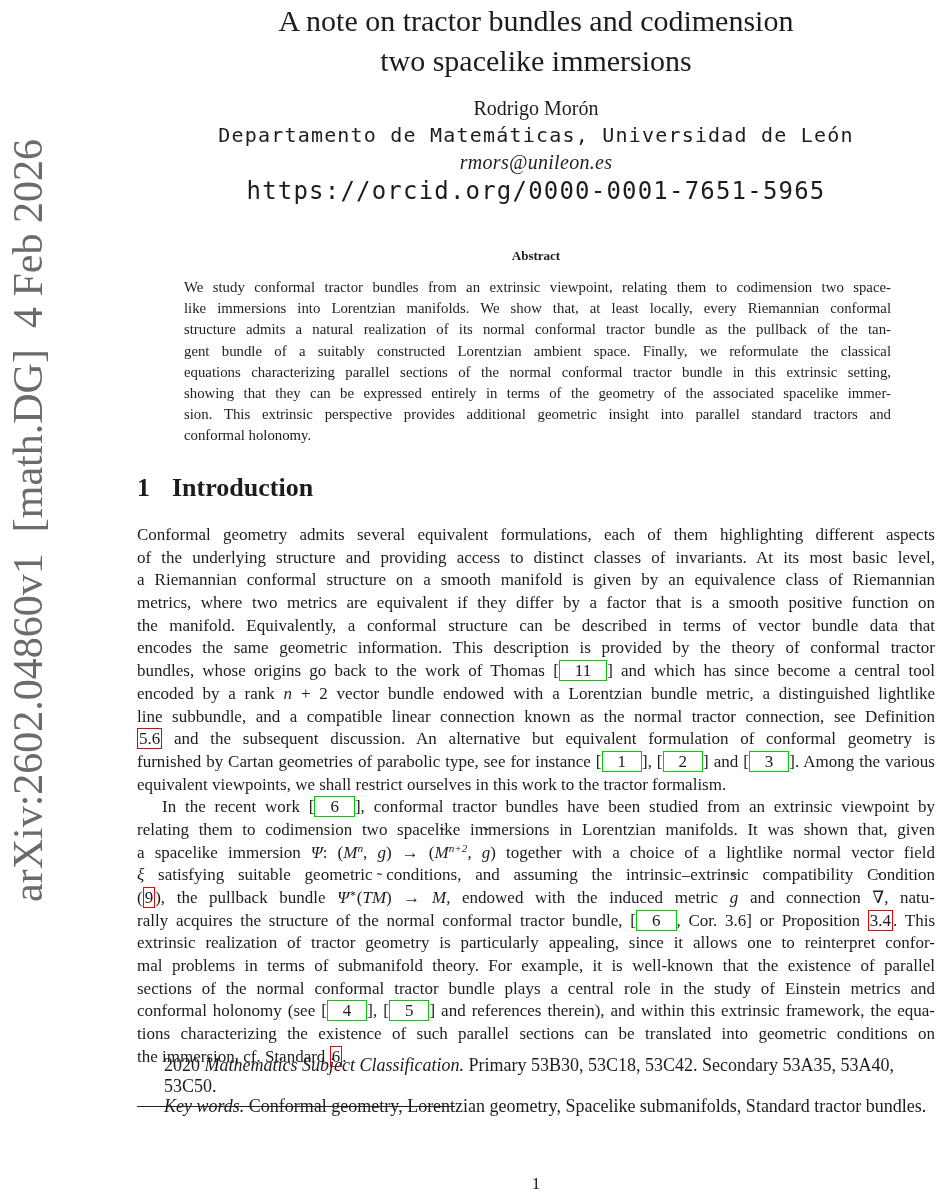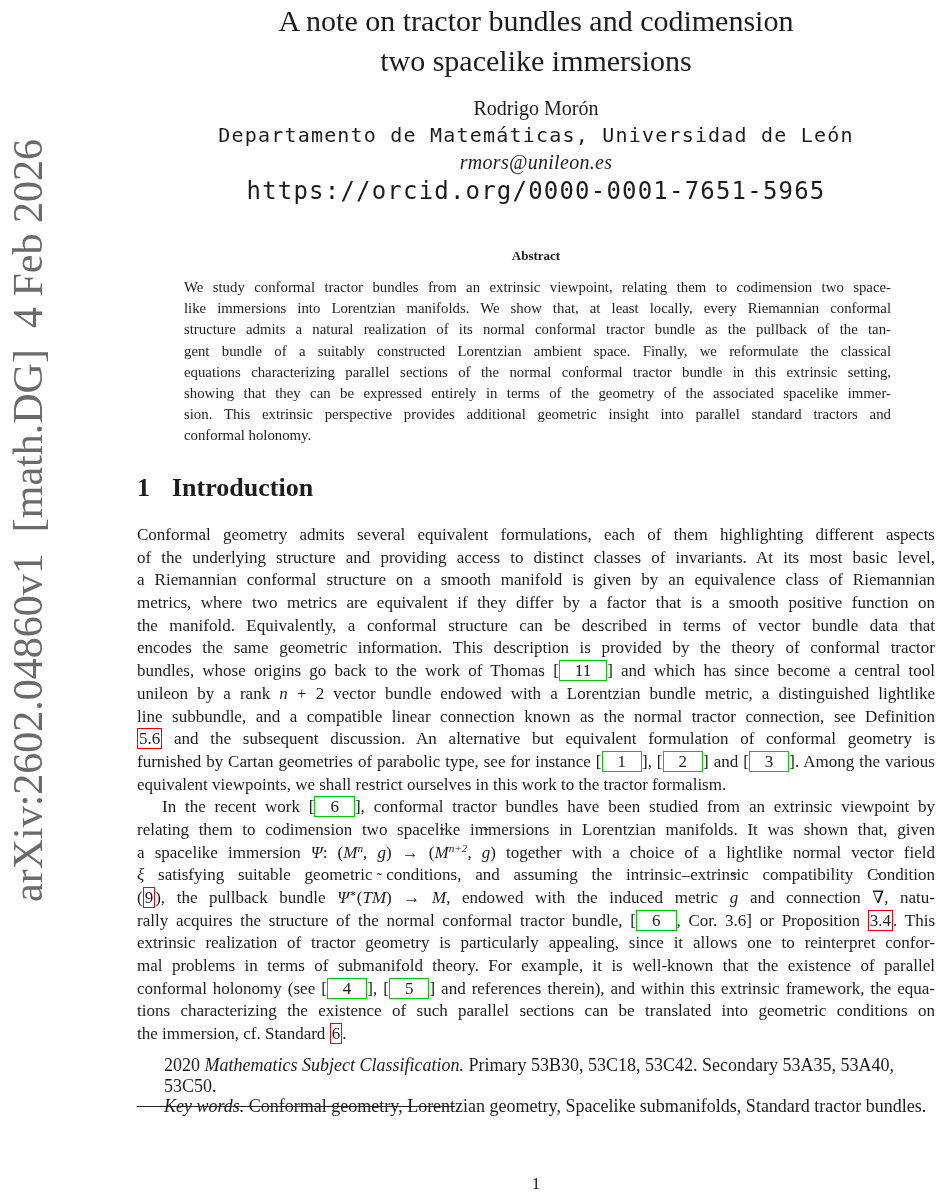--- a/index.html
+++ b/index.html
@@ -76,33 +76,34 @@
   </div>
 
   <div class="body-text" id="body-lines">
       <div class="tline"><span>Conformal geometry admits several equivalent formulations, each of them highlighting different aspects</span></div>
       <div class="tline"><span>of the underlying structure and providing access to distinct classes of invariants. At its most basic level,</span></div>
       <div class="tline"><span>a Riemannian conformal structure on a smooth manifold is given by an equivalence class of Riemannian</span></div>
       <div class="tline"><span>metrics, where two metrics are equivalent if they differ by a factor that is a smooth positive function on</span></div>
       <div class="tline"><span>the manifold. Equivalently, a conformal structure can be described in terms of vector bundle data that</span></div>
       <div class="tline"><span>encodes the same geometric information. This description is provided by the theory of conformal tractor</span></div>
       <div class="tline"><span class="seg-t">bundles, whose origins go back to the work of Thomas [</span><span class="seg-cite">11</span><span class="seg-t">] and which has since become a central tool</span></div>
-      <div class="tline"><span class="seg-t">unileon by a rank </span><span class="seg-i">n</span><span class="seg-t"> + 2 vector bundle endowed with a Lorentzian bundle metric, a distinguished lightlike</span></div>
+      <div class="tline"><span class="seg-t">encoded by a rank </span><span class="seg-i">n</span><span class="seg-t"> + 2 vector bundle endowed with a Lorentzian bundle metric, a distinguished lightlike</span></div>
       <div class="tline"><span>line subbundle, and a compatible linear connection known as the normal tractor connection, see Definition</span></div>
       <div class="tline"><span class="seg-ref">5.6</span><span class="seg-t"> and the subsequent discussion. An alternative but equivalent formulation of conformal geometry is</span></div>
       <div class="tline"><span class="seg-t">furnished by Cartan geometries of parabolic type, see for instance [</span><span class="seg-cite">1</span><span class="seg-t">], [</span><span class="seg-cite">2</span><span class="seg-t">] and [</span><span class="seg-cite">3</span><span class="seg-t">]. Among the various</span></div>
       <div class="tline lastline"><span>equivalent viewpoints, we shall restrict ourselves in this work to the tractor formalism.</span></div>
       <div class="tline indent"><span class="seg-t">In the recent work [</span><span class="seg-cite">6</span><span class="seg-t">], conformal tractor bundles have been studied from an extrinsic viewpoint by</span></div>
       <div class="tline"><span>relating them to codimension two spacelike immersions in Lorentzian manifolds. It was shown that, given</span></div>
       <div class="tline"><span class="seg-t">a spacelike immersion </span><span class="seg-i">Ψ</span><span class="seg-t">: (</span><span class="seg-i">M</span><span class="seg-isup">n</span><span class="seg-t">, </span><span class="seg-i">g</span><span class="seg-t">) → (</span><span class="tld"><span class="tt">˜</span><span>M</span></span><span class="seg-isup">n+2</span><span class="seg-t">, </span><span class="tld"><span class="tt">˜</span><span>g</span></span><span class="seg-t">) together with a choice of a lightlike normal vector field</span></div>
       <div class="tline"><span class="seg-i">ξ</span><span class="seg-t"> satisfying suitable geometric conditions, and assuming the intrinsic–extrinsic compatibility Condition</span></div>
       <div class="tline"><span class="seg-t">(</span><span class="seg-ref">9</span><span class="seg-t">), the pullback bundle </span><span class="seg-i">Ψ</span><span class="seg-sup">∗</span><span class="seg-t">(</span><span class="seg-i">T</span><span class="tld"><span class="tt">˜</span><span>M</span></span><span class="seg-t">) → </span><span class="seg-i">M</span><span class="seg-t">, endowed with the induced metric </span><span class="tld"><span class="tt">˜</span><span>g</span></span><span class="seg-t"> and connection </span><span class="tld"><span class="tt">˜</span><span>∇</span></span><span class="seg-t">, natu-</span></div>
       <div class="tline"><span class="seg-t">rally acquires the structure of the normal conformal tractor bundle, [</span><span class="seg-cite">6</span><span class="seg-t">, Cor. 3.6] or Proposition </span><span class="seg-ref">3.4</span><span class="seg-t">. This</span></div>
       <div class="tline"><span>extrinsic realization of tractor geometry is particularly appealing, since it allows one to reinterpret confor-</span></div>
       <div class="tline"><span>mal problems in terms of submanifold theory. For example, it is well-known that the existence of parallel</span></div>
+      <div class="tline"><span>sections of the normal conformal tractor bundle plays a central role in the study of Einstein metrics and</span></div>
       <div class="tline"><span class="seg-t">conformal holonomy (see [</span><span class="seg-cite">4</span><span class="seg-t">], [</span><span class="seg-cite">5</span><span class="seg-t">] and references therein), and within this extrinsic framework, the equa-</span></div>
       <div class="tline"><span>tions characterizing the existence of such parallel sections can be translated into geometric conditions on</span></div>
       <div class="tline lastline"><span class="seg-t">the immersion, cf. Standard </span><span class="seg-ref">6</span><span class="seg-t">.</span></div>
     </div>
 
   <div class="fnrule"></div>
   <div class="footnote" id="footnote-lines">
       <div class="fline"><span class="seg-t">2020 </span><span class="seg-i">Mathematics Subject Classification.</span><span class="seg-t"> Primary 53B30, 53C18, 53C42. Secondary 53A35, 53A40, 53C50.</span></div>
       <div class="fline"><span class="seg-i">Key words.</span><span class="seg-t">  Conformal geometry, Lorentzian geometry, Spacelike submanifolds, Standard tractor bundles.</span></div>
     </div>

